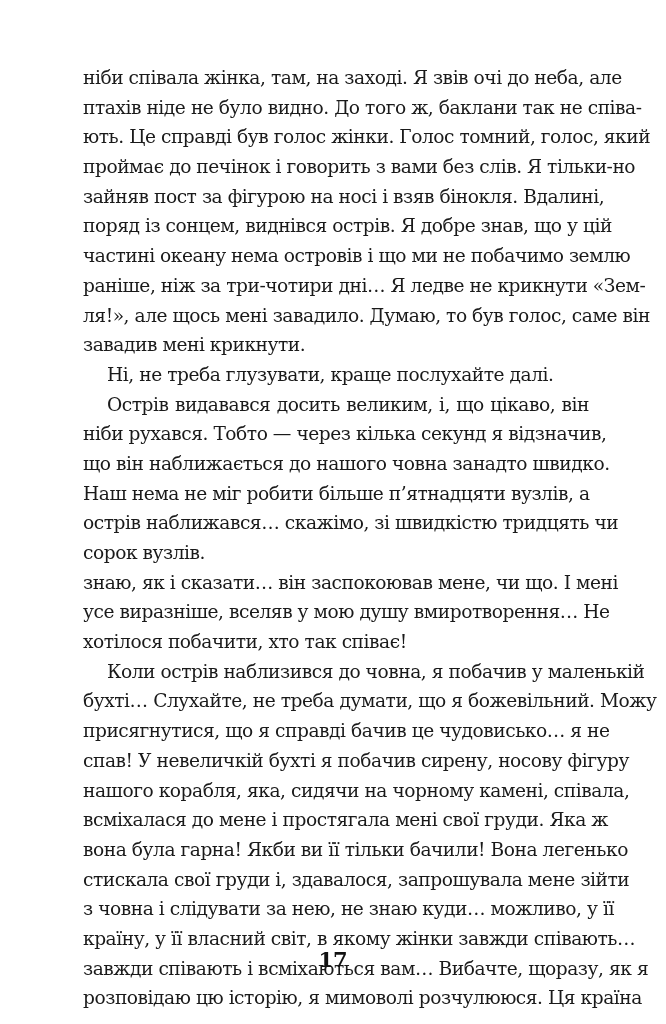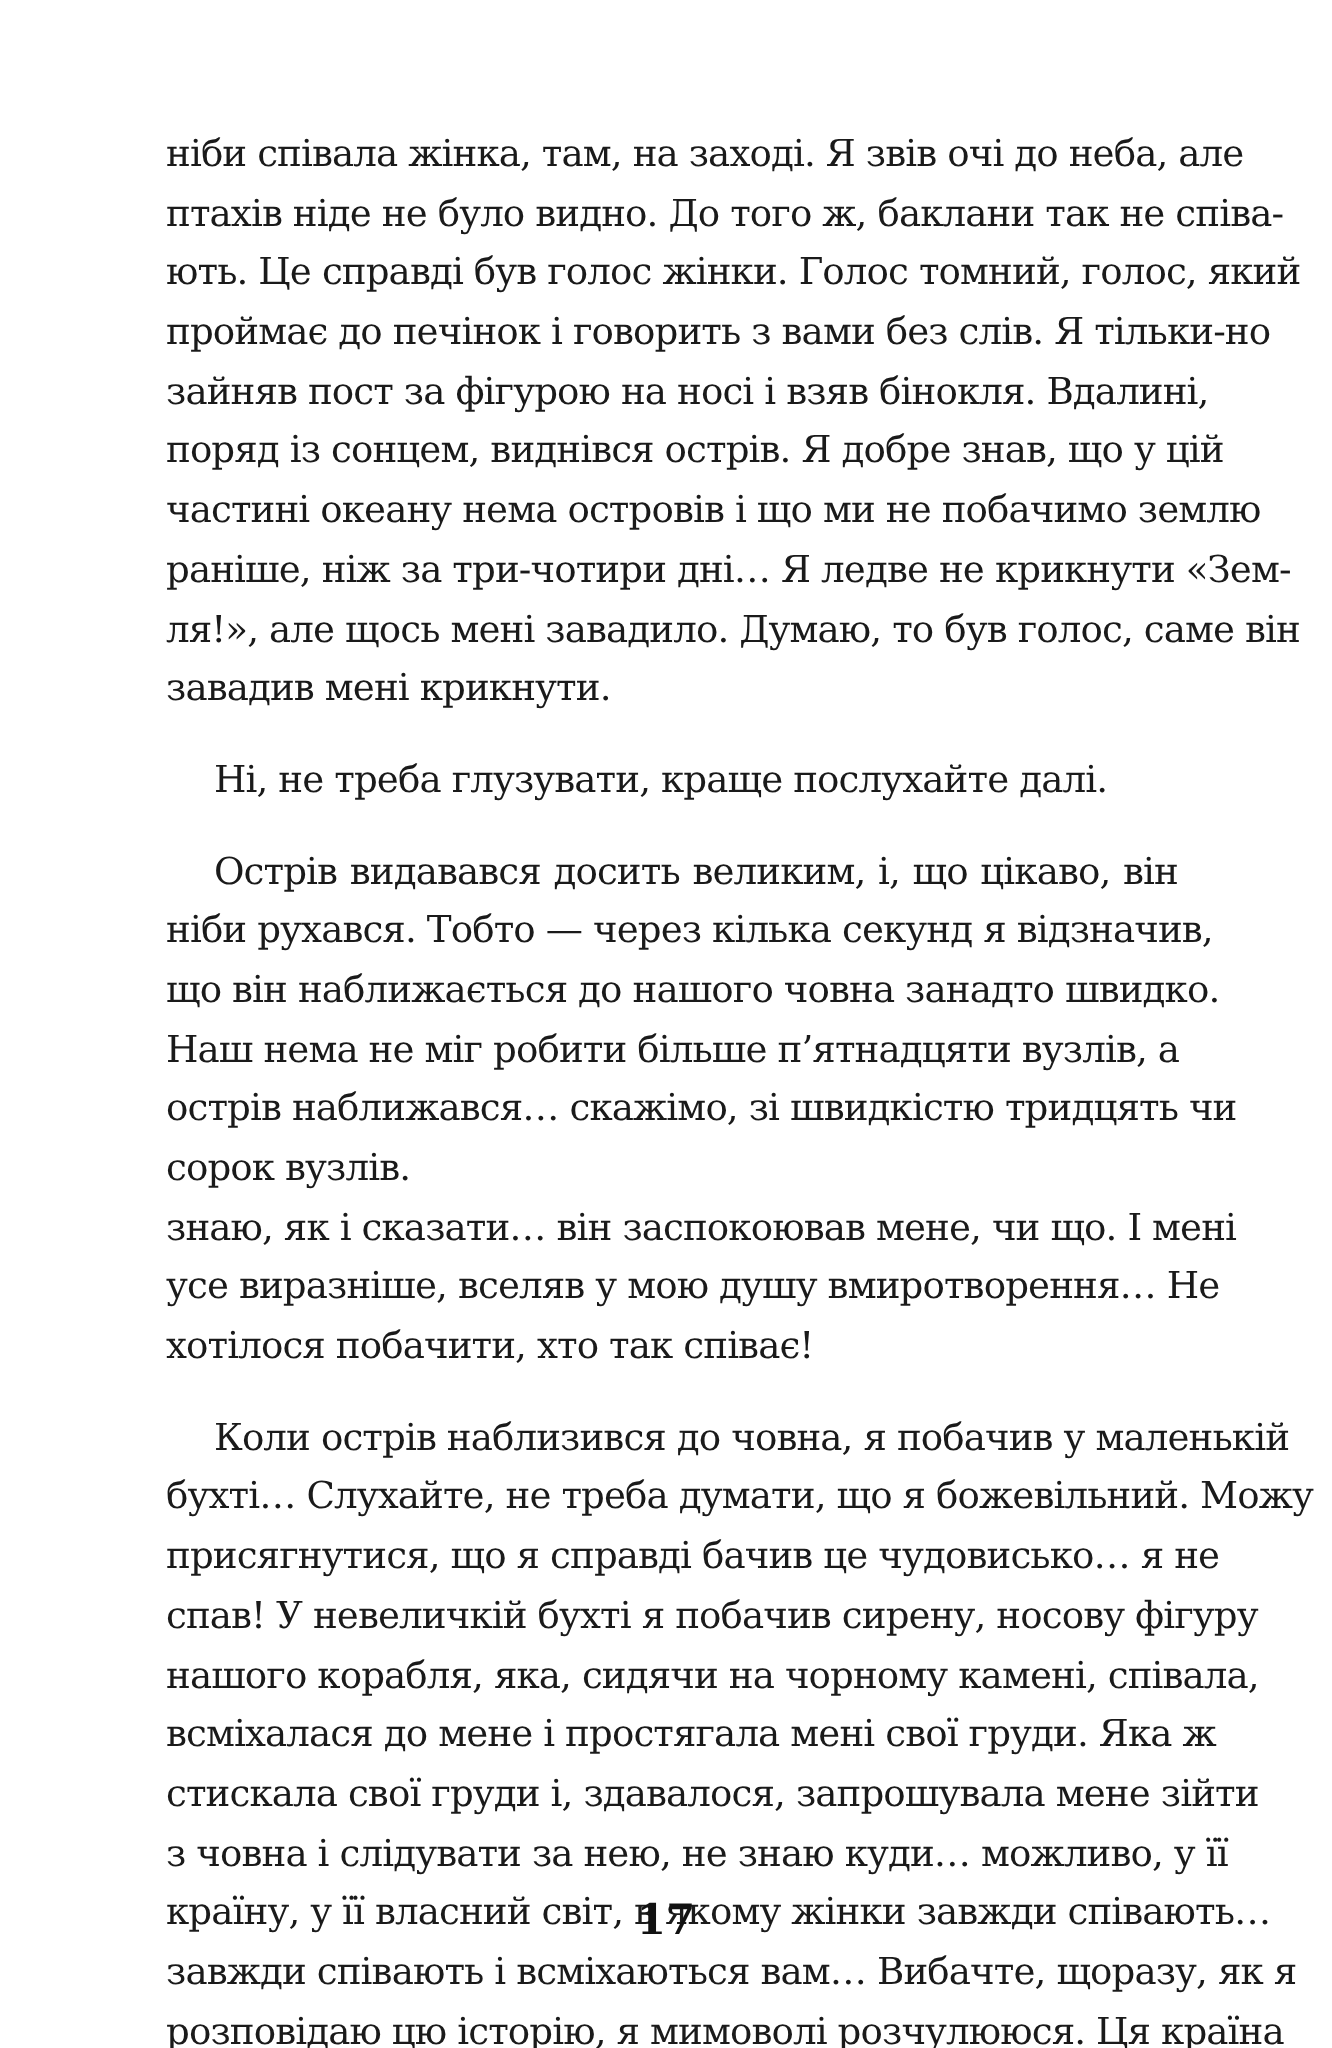--- a/index.html
+++ b/index.html
@@ -17,21 +17,21 @@
   }
   .line {
     display: block;
     white-space: nowrap;
     text-align: justify;
     text-align-last: justify;
     height: 29.7px;
     overflow: visible;
   }
   .line.last { text-align-last: left; }
-  .line.indent { padding-left: 24px; margin-top: 16px; }
+  .line.indent { padding-left: 24px; }
   .page-number {
     position: absolute;
     top: 947px;
     left: 0;
     width: 666px;
     text-align: center;
     font-family: "DejaVu Serif", "Liberation Serif", serif;
     font-weight: bold;
     font-size: 21px;
     color: #111;
@@ -60,19 +60,20 @@
     <span class="line last">сорок вузлів.</span>
     <span class="line">знаю, як і сказати… він заспокоював мене, чи що. І мені</span>
     <span class="line">усе виразніше, вселяв у мою душу вмиротворення… Не</span>
     <span class="line last">хотілося побачити, хто так співає!</span>
     <span class="line indent">Коли острів наблизився до човна, я побачив у маленькій</span>
     <span class="line">бухті… Слухайте, не треба думати, що я божевільний. Можу</span>
     <span class="line">присягнутися, що я справді бачив це чудовисько… я не</span>
     <span class="line">спав! У невеличкій бухті я побачив сирену, носову фігуру</span>
     <span class="line">нашого корабля, яка, сидячи на чорному камені, співала,</span>
     <span class="line">всміхалася до мене і простягала мені свої груди. Яка ж</span>
+    <span class="line">вона була гарна! Якби ви її тільки бачили! Вона легенько</span>
     <span class="line">стискала свої груди і, здавалося, запрошувала мене зійти</span>
     <span class="line">з човна і слідувати за нею, не знаю куди… можливо, у її</span>
     <span class="line">країну, у її власний світ, в якому жінки завжди співають…</span>
     <span class="line">завжди співають і всміхаються вам… Вибачте, щоразу, як я</span>
     <span class="line">розповідаю цю історію, я мимоволі розчулююся. Ця країна</span>
   </div>
 <div class="page-number">17</div>
 
 </body></html>

